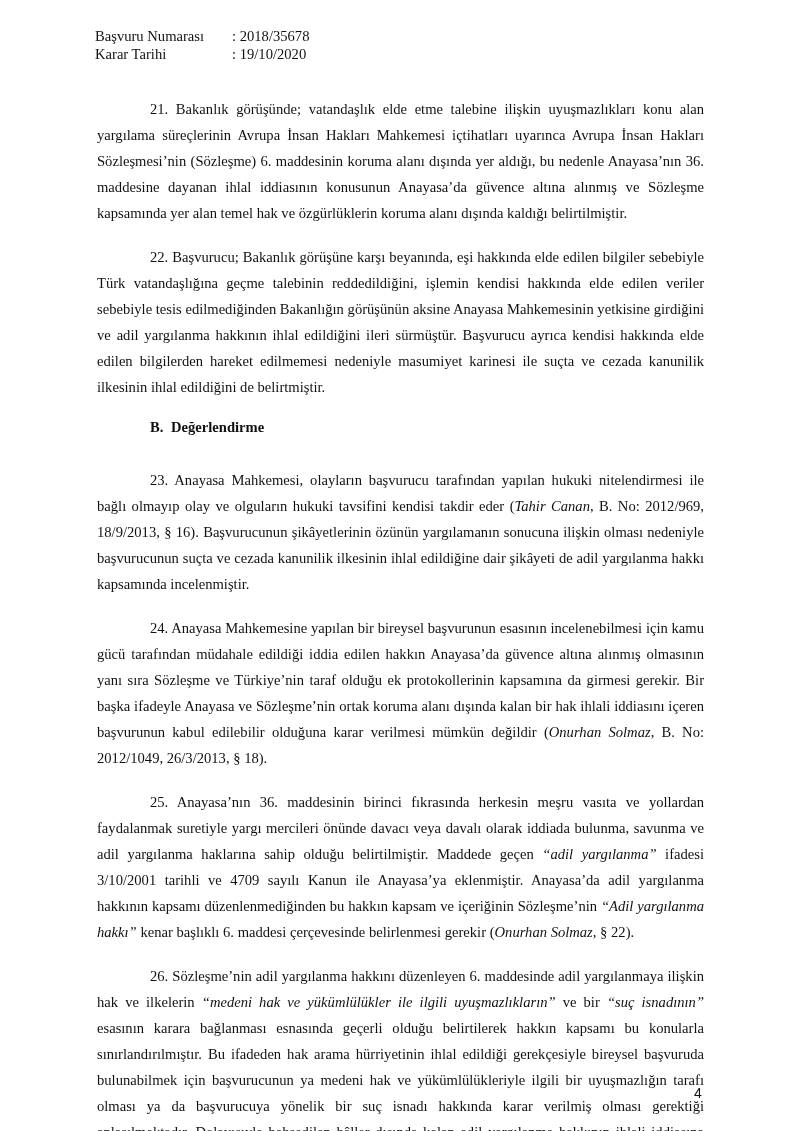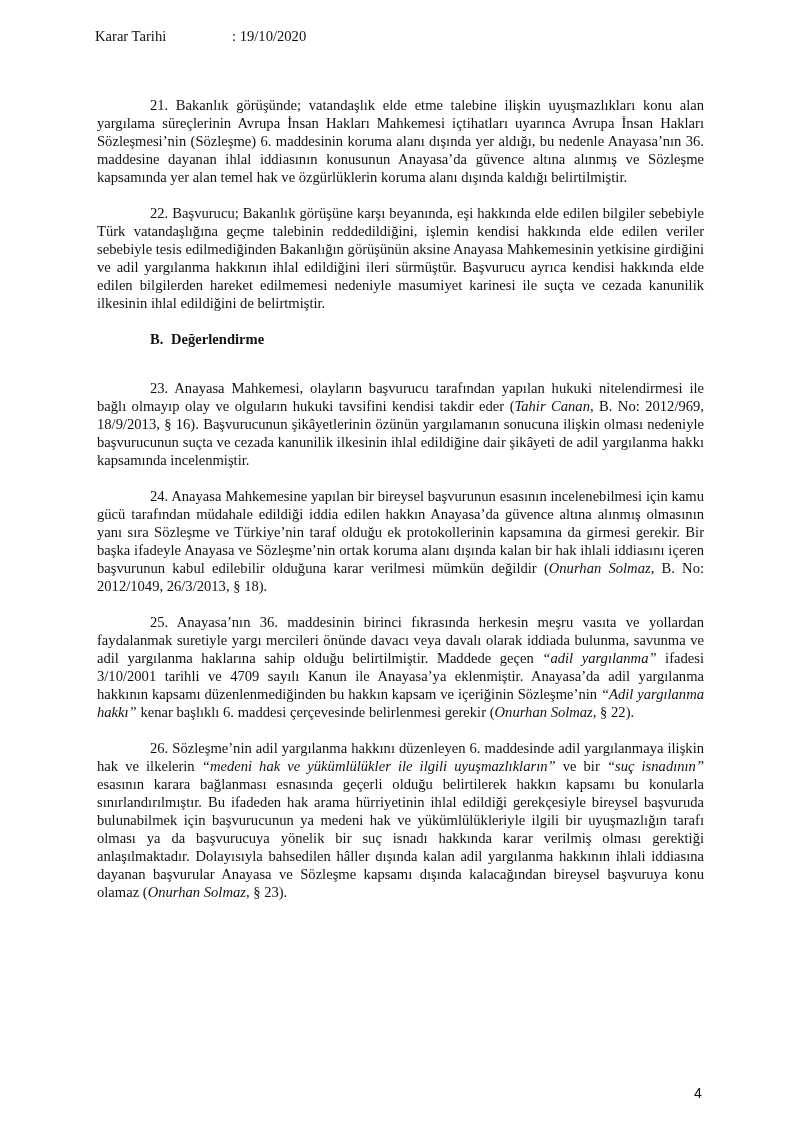--- a/index.html
+++ b/index.html
@@ -6,38 +6,42 @@
   body {
     width: 800px; height: 1131px; position: relative; overflow: hidden;
     font-family: "Liberation Serif", "DejaVu Serif", serif;
     color: #111111;
   }
   .header { position: absolute; left: 95px; top: 27px; font-size: 14.6px; line-height: 18px; }
   .header-row { display: flex; }
   .header-label { width: 137px; }
   .content { position: absolute; left: 97px; top: 96px; width: 607px; }
   .para {
-    font-size: 14.6px; line-height: 18px; text-align: justify;
+    font-size: 14.6px; line-height: 26px; text-align: justify;
     text-indent: 53px; margin: 0 0 18px 0;
   }
   .para i { font-style: italic; margin-top: 23px; }
   .section-heading {
     font-size: 14.6px; font-weight: bold; line-height: 18.7px;
     margin: 0 0 30px 53px; display: flex;
   }
   .section-heading .num { width: 21px; }
   .page-number {
     position: absolute; left: 694px; top: 1085px;
     font-family: "Liberation Sans", "DejaVu Sans", sans-serif; font-size: 14px;
   }
 </style>
 </head>
 <body>
 
 <div class="header">
+  <div class="header-row">
+    <span class="header-label">Başvuru Numarası</span>
+    <span>: 2018/35678</span>
+  </div>
   <div class="header-row">
     <span class="header-label">Karar Tarihi</span>
     <span>: 19/10/2020</span>
   </div>
 </div>
 
 <div class="content">
   <p class="para">21.  Bakanlık görüşünde; vatandaşlık elde etme talebine ilişkin uyuşmazlıkları konu alan yargılama süreçlerinin Avrupa İnsan Hakları Mahkemesi içtihatları uyarınca Avrupa İnsan Hakları Sözleşmesi’nin (Sözleşme) 6. maddesinin  koruma alanı dışında yer aldığı, bu nedenle Anayasa’nın 36. maddesine dayanan ihlal  iddiasının konusunun Anayasa’da güvence altına alınmış ve Sözleşme kapsamında yer alan temel hak ve özgürlüklerin koruma alanı dışında kaldığı belirtilmiştir.</p>
   <p class="para">22.  Başvurucu; Bakanlık görüşüne karşı beyanında, eşi hakkında elde edilen bilgiler sebebiyle Türk vatandaşlığına geçme talebinin reddedildiğini, işlemin kendisi hakkında elde edilen veriler sebebiyle tesis edilmediğinden Bakanlığın görüşünün aksine Anayasa Mahkemesinin yetkisine girdiğini ve adil yargılanma hakkının ihlal edildiğini ileri sürmüştür. Başvurucu ayrıca kendisi hakkında elde edilen bilgilerden hareket edilmemesi nedeniyle masumiyet karinesi ile suçta ve cezada kanunilik ilkesinin ihlal edildiğini de belirtmiştir.</p>
 

